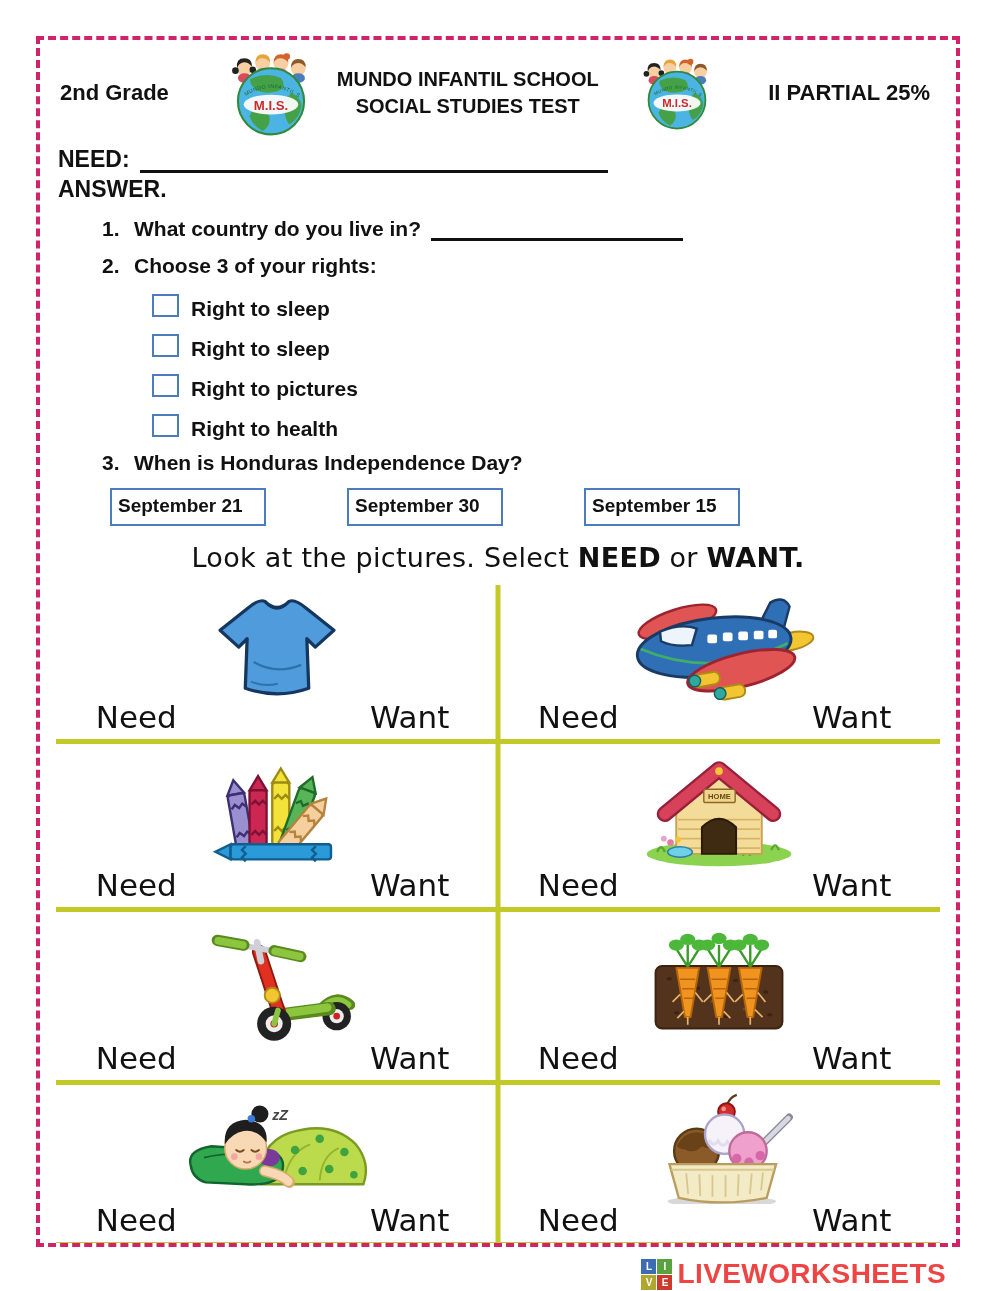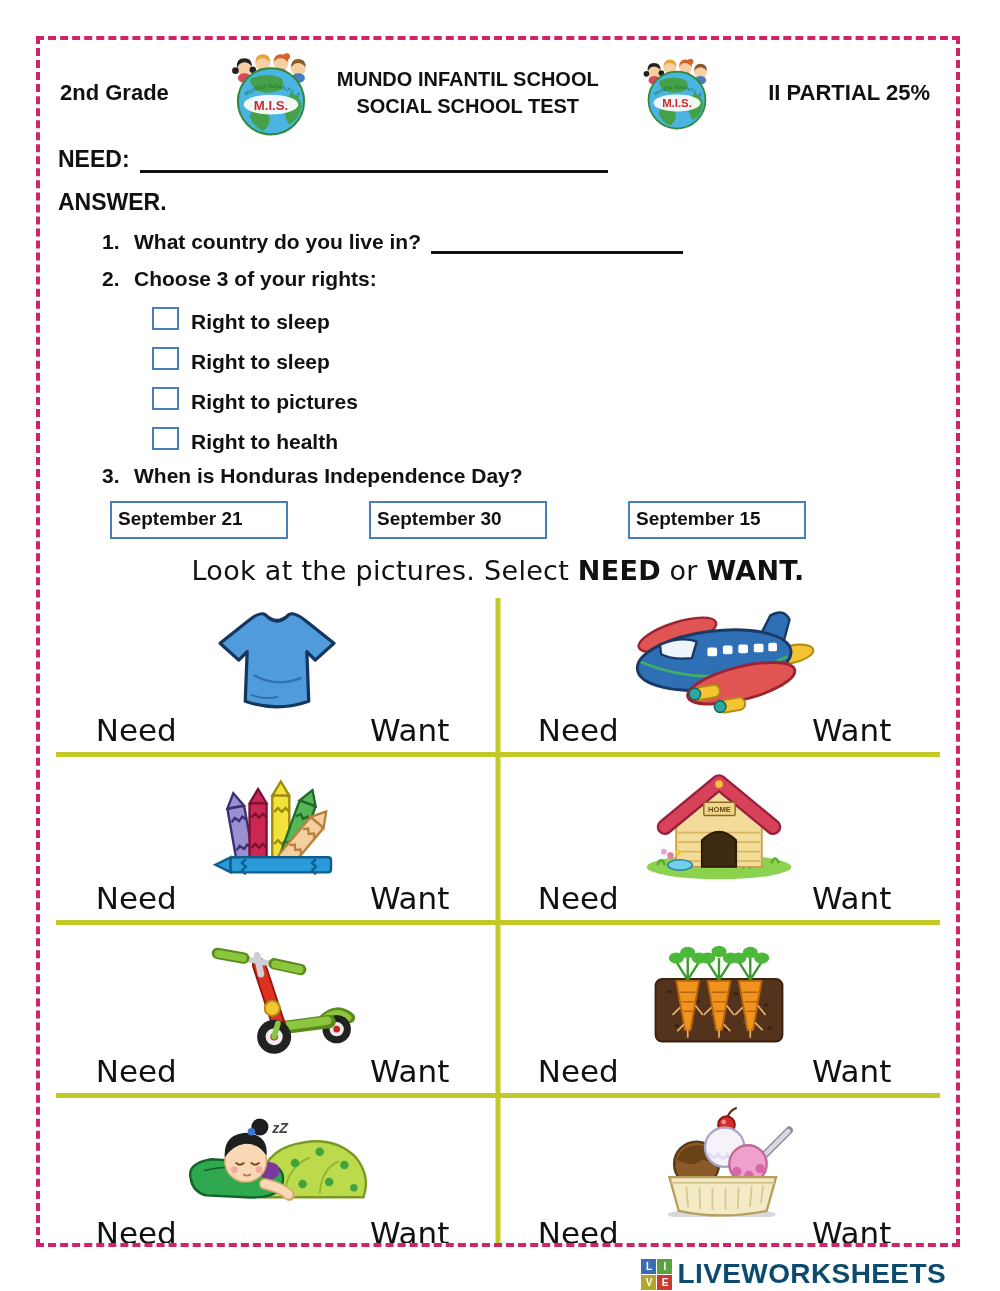--- a/index.html
+++ b/index.html
@@ -20,33 +20,33 @@
   .logo-box { flex:0 0 auto; }
   .logo-lg { width:112px; height:86px; margin-left:46px; }
   .logo-sm { width:88px; height:74px; margin-left:34px; }
   .titles { text-align:center; font-weight:bold; font-size:20px; line-height:1.35; margin-left:10px; white-space:nowrap; }
   .partial { font-weight:bold; font-size:22px; margin-left:auto; margin-right:10px; white-space:nowrap; }
   
   .name-row { display:flex; align-items:flex-end; margin:10px 0 0 2px; height:34px; }
   .name-label { font-weight:bold; font-size:23px; }
   .write-line { display:inline-block; border-bottom:3px solid #111; height:24px; }
   .name-line { width:468px; margin-left:10px; }
-  .answer-row { margin:16px 0 0 2px; font-weight:bold; font-size:23px; height:30px; }
+  .answer-row { margin:3px 0 0 2px; font-weight:bold; font-size:23px; height:30px; }
   
   .q-row { display:flex; align-items:flex-end; margin:13px 0 0 46px; font-weight:bold; font-size:21px; height:28px; }
   .q-num { width:32px; }
   .q-line { width:252px; margin-left:10px; height:22px; }
   .cb-row { display:flex; align-items:center; margin:14px 0 0 96px; height:26px; }
   .cb-box { width:27px; height:23px; background:#fff; border:2px solid #4a7ebb; box-sizing:border-box; }
   .cb-label { font-weight:bold; font-size:21px; margin-left:12px;margin-top:8px; }
   
   .opt-row { display:flex; margin:13px 0 0 54px; }
   .opt-box {
     border:2px solid #4a7ebb; font-weight:bold; font-size:19px;
-    padding:5px 8px 7px 6px; width:178px; box-sizing:border-box;
+    padding:5px 8px 7px 6px; width:156px; box-sizing:border-box;
     background:#fff; white-space:nowrap;
   }
   .opt-box + .opt-box { margin-left:81px; }
   
   .instruction {
     text-align:center; font-size:27px; margin:16px 0 8px 0;
     font-family:"DejaVu Sans", sans-serif; letter-spacing:0.3px; white-space:nowrap;
   }
   .instruction .b { font-weight:bold; }
   .instruction span { margin-right:0.32em; }
@@ -61,21 +61,21 @@
     display:flex; justify-content:space-between; padding:0 11% 0 9%;
     font-family:"DejaVu Sans", sans-serif; font-size:31px; font-weight:500;
     line-height:1.05; margin-bottom:5px; color:#111;
   }
   .nw-word { cursor:pointer; }
   
   .footer { position:absolute; right:54px; bottom:1px; display:flex; align-items:center; }
   .lw-blocks { display:grid; grid-template-columns:15px 15px; grid-template-rows:15px 15px; gap:1px; margin-right:5px; }
   .lw-block { color:#fff; font-size:10px; font-weight:bold; display:flex; align-items:center; justify-content:center; font-family:"Liberation Sans", sans-serif; }
   .bk1 { background:#3b6cb4; } .bk2 { background:#5aa13f; } .bk3 { background:#b1a72f; } .bk4 { background:#cc3a2e; }
-  .lw-brand { font-size:28px; font-weight:bold; color:#0c4a6e; letter-spacing:0.4px; }
+  .lw-brand { font-size:28px; font-weight:bold; color:#ef4444; letter-spacing:0.4px; }
   svg text { font-family:"Liberation Sans", sans-serif; }
 </style>
 </head>
 <body>
 
 <svg width="0" height="0" style="position:absolute" aria-hidden="true">
   <defs>
     <symbol id="mis-logo" viewBox="0 0 120 104">
 
       <g>
@@ -114,21 +114,21 @@
 
 <div class="frame">
 
   <div class="header">
     <span class="grade">2nd Grade</span>
     <svg class="logo-lg logo-box">
         <use href="#mis-logo"></use>
       </svg>
     <div class="titles">
       <div>MUNDO INFANTIL SCHOOL</div>
-      <div>SOCIAL SCHOOL TEST</div>
+      <div>SOCIAL STUDIES TEST</div>
     </div>
     <svg class="logo-sm logo-box">
         <use href="#mis-logo"></use>
       </svg>
     <span class="partial">II PARTIAL 25%</span>
   </div>
 
   <div class="name-row">
     <span class="name-label">NEED:</span>
     <span class="write-line name-line"></span>

